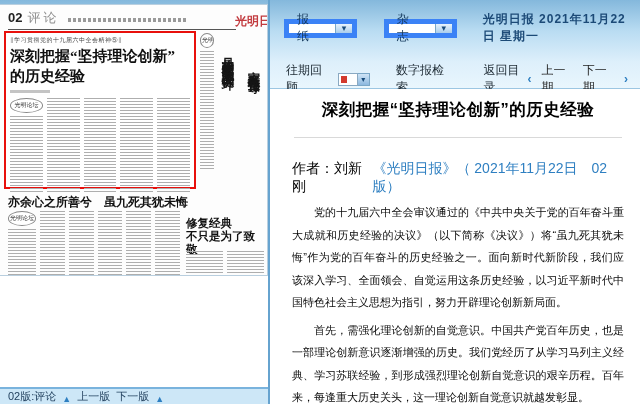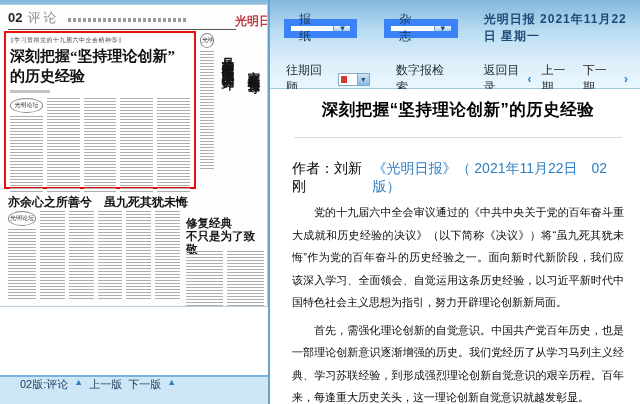--- a/index.html
+++ b/index.html
@@ -9,21 +9,21 @@
     -webkit-font-smoothing:antialiased;
   }
   
   .top-gradient{
     position:absolute;left:0;top:0;right:0;height:88px;
     background:linear-gradient(#84b8dc 0%,#b9dcf2 35%,#ddeffb 70%,#e9f6fd 100%);
     border-bottom:1px solid #9cc6e2;
   }
   
   .thumb{
-    position:absolute;left:0;top:4px;width:268px;height:303px;
+    position:absolute;left:0;top:4px;width:268px;height:272px;
     background:#fdfdfd;border:1px solid #b9cfdf;border-left:none;box-sizing:border-box;
     overflow:hidden;z-index:3;
   }
   .page-head{position:absolute;left:8px;top:4px;width:228px;border-bottom:1px solid #555;
     padding-bottom:2px;display:flex;align-items:baseline;gap:5px;}
   .page-no{font-weight:bold;font-size:13px;color:#222;}
   .page-sec{font-family:"Liberation Serif",serif;font-size:13px;color:#8f8f8f;letter-spacing:3px;}
   .head-meta{height:4px;flex:1;max-width:120px;background:repeating-linear-gradient(90deg,#9a9a9a 0 3px,transparent 3px 5px);margin-left:4px;}
   .masthead{position:absolute;right:0px;top:8px;width:32px;overflow:hidden;white-space:nowrap;
     font-family:"Liberation Serif",serif;font-weight:bold;font-size:12px;color:#c23b3f;}
@@ -51,32 +51,32 @@
   .thumb-h3{position:absolute;left:186px;top:212px;width:78px;font-family:"Liberation Serif",serif;
     font-weight:bold;font-size:11.5px;line-height:1.15;color:#111;cursor:pointer;}
   .h3-cols{position:absolute;left:186px;top:246px;width:78px;height:132px;display:flex;gap:4px;}
   .thumb-h4{position:absolute;left:8px;top:298px;font-family:"Liberation Serif",serif;
     font-weight:bold;font-size:17px;color:#0369a1;white-space:nowrap;cursor:pointer;margin-top:32px;}
   .note-block{position:absolute;left:8px;top:315px;width:172px;height:62px;display:flex;gap:4px;}
   .note-stamp{font-size:6px;color:#fff;background:#5a5a5a;border-radius:2px;padding:2px 2px;
     height:10px;white-space:nowrap;overflow:hidden;}
   
   .thumb-bar{
-    position:absolute;left:0;bottom:0;width:268px;height:29px;box-sizing:border-box;
+    position:absolute;left:0;bottom:0;width:268px;height:17px;box-sizing:border-box;
     background:#cde7f7;border-top:2px solid #79b3dd;z-index:4;
-    display:flex;align-items:flex-start;gap:6px;padding:0 0 0 20px;font-size:11px;color:#1d3c5a;
+    display:flex;align-items:flex-end;gap:6px;padding:0 0 0 8px;font-size:11px;color:#1d3c5a;
   }
   .thumb-bar .arrow{color:#2e7fc1;font-size:9px;}
   .thumb-bar a{color:#1d3c5a;text-decoration:none;cursor:pointer;}
   
   .divider{position:absolute;left:268px;top:0;width:2px;height:404px;background:#66a3cf;z-index:5;}
   
   .rpanel{position:absolute;left:270px;top:0;width:370px;height:404px;}
   .hdr-row1{position:absolute;left:14px;top:11px;right:8px;display:flex;align-items:center;}
-  .dd{width:94px;height:19px;background:#fff;border:7px solid #3b82f6;box-sizing:border-box;
+  .dd{width:94px;height:19px;background:#fff;border:5px solid #3b82f6;box-sizing:border-box;
     display:flex;align-items:center;cursor:pointer;}
   .dd-label{flex:1;font-size:12px;color:#16395c;padding-left:8px;letter-spacing:4px;}
   .dd-btn{width:16px;height:100%;border-left:1px solid #7aa7c7;
     background:linear-gradient(#e8f3fc,#a9cdec);color:#1a4c7c;font-size:9px;
     display:flex;align-items:center;justify-content:center;}
   .date-line{font-size:12px;font-weight:bold;color:#1c4a77;margin-left:26px;letter-spacing:1px;}
   .hdr-row2{position:absolute;left:16px;top:62px;right:12px;display:flex;align-items:center;
     font-size:12px;color:#1d2a33;}
   .hdr-row2 .tool{cursor:pointer;}
   .datepick{display:flex;align-items:center;height:14px;margin:0 26px 0 8px;cursor:pointer;}

